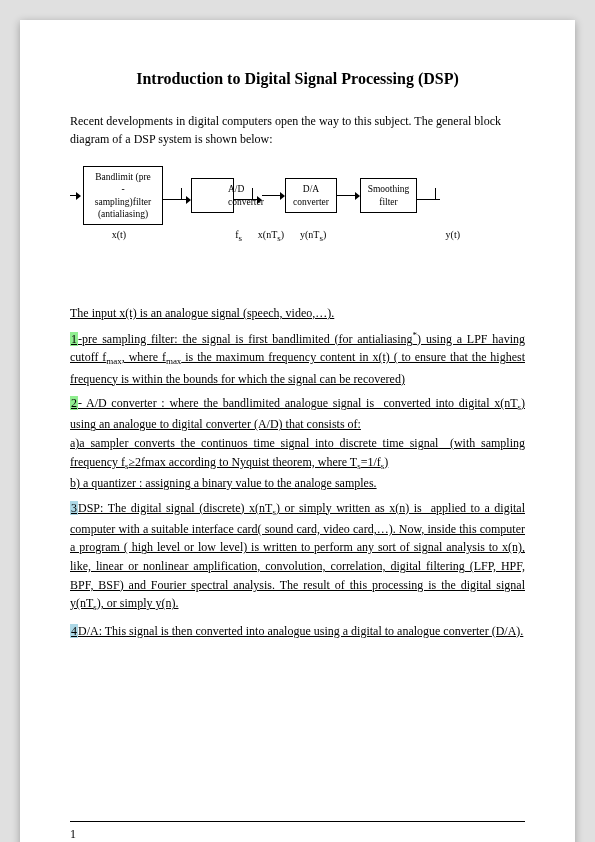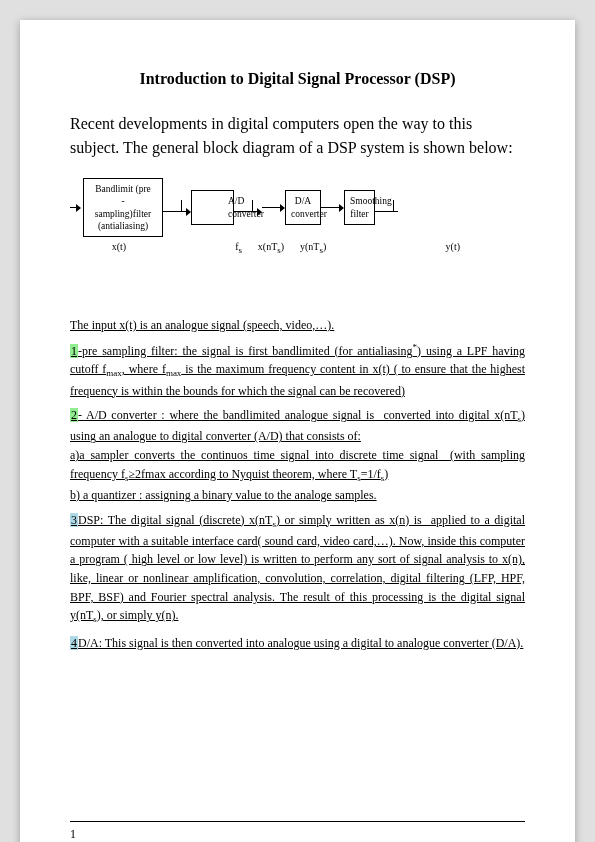--- a/index.html
+++ b/index.html
@@ -19,21 +19,21 @@
       position: relative;
       box-shadow: 0 2px 8px rgba(0,0,0,0.3);
     }
     .page-title {
       text-align: center;
       font-size: 16px;
       font-weight: bold;
       margin-bottom: 24px;
     }
     .intro-text {
-      font-size: 16px;
+      font-size: 12px;
       line-height: 1.5;
       margin-bottom: 18px;
     }
     
     .diagram-container {
       margin: 10px 0 18px 0;
       position: relative;
       height: 120px;
     }
     .block-box {
@@ -41,22 +41,22 @@
       padding: 4px 5px;
       font-size: 9.5px;
       text-align: center;
       line-height: 1.3;
       background: #fff;
       white-space: pre-line;
     }
     .block-bandlimit { width: 80px; }
     .block-ad { width: 39px; padding-left: 36px; }
     .block-dsp { width: 60px; }
-    .block-da { width: 36px; }
-    .block-smooth { width: 31px; }
+    .block-da { width: 52px; }
+    .block-smooth { width: 57px; }
 
     
     .body-text {
       font-size: 12px;
       line-height: 1.55;
       text-align: justify;
     }
     .body-text p {
       margin-bottom: 6px;
       text-decoration: underline;
@@ -87,21 +87,21 @@
       right: 50px;
       height: 1px;
       background: #000;
     }
   </style>
 </head>
 <body>
 
 <div class="page">
 
-  <div class="page-title">Introduction to Digital Signal Processor (DSP)</div>
+  <div class="page-title">Introduction to Digital Signal Processing (DSP)</div>
 
   <div class="intro-text">Recent developments in digital computers open the way to this subject. The general block diagram of a DSP system is shown below:</div>
 
   <div class="diagram-container">
     <div style="display:flex; align-items:center; margin-top:15px; position:relative;">
 
       <div style="display:flex; flex-direction:column; align-items:center; margin-right:2px;">
         <div style="display:flex; align-items:center;">
           <div style="width:6px; height:1px; background:#000;"></div>
           <div style="width:0; height:0; border-top:4px solid transparent; border-bottom:4px solid transparent; border-left:5px solid #000;"></div>

